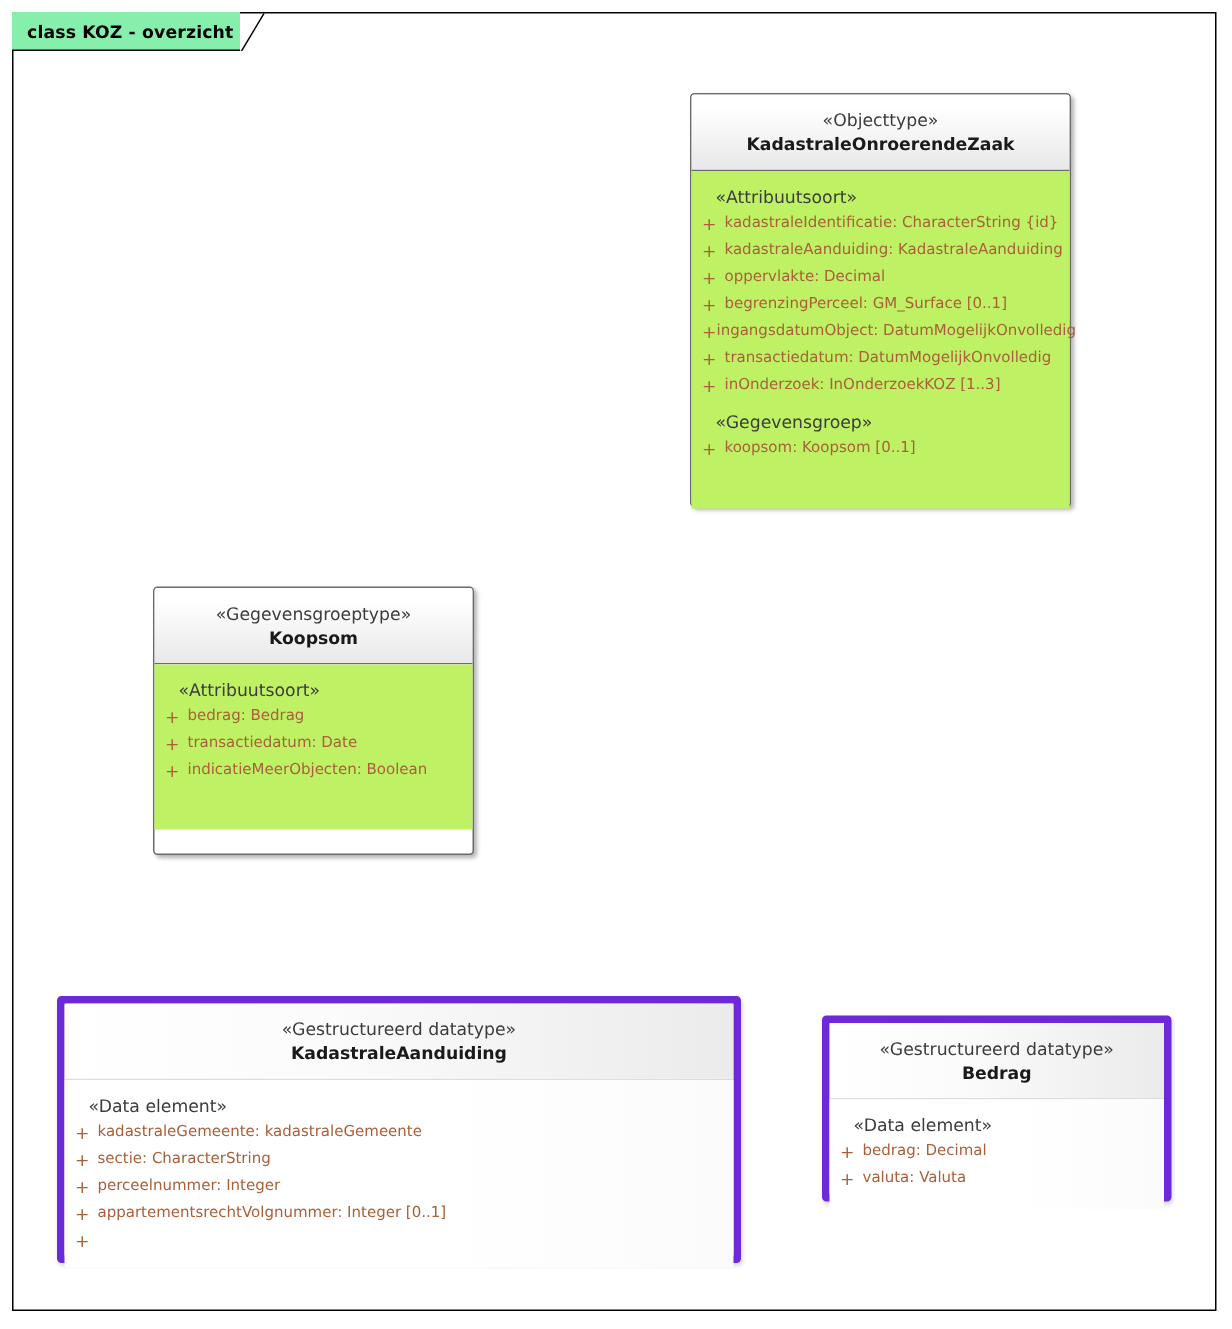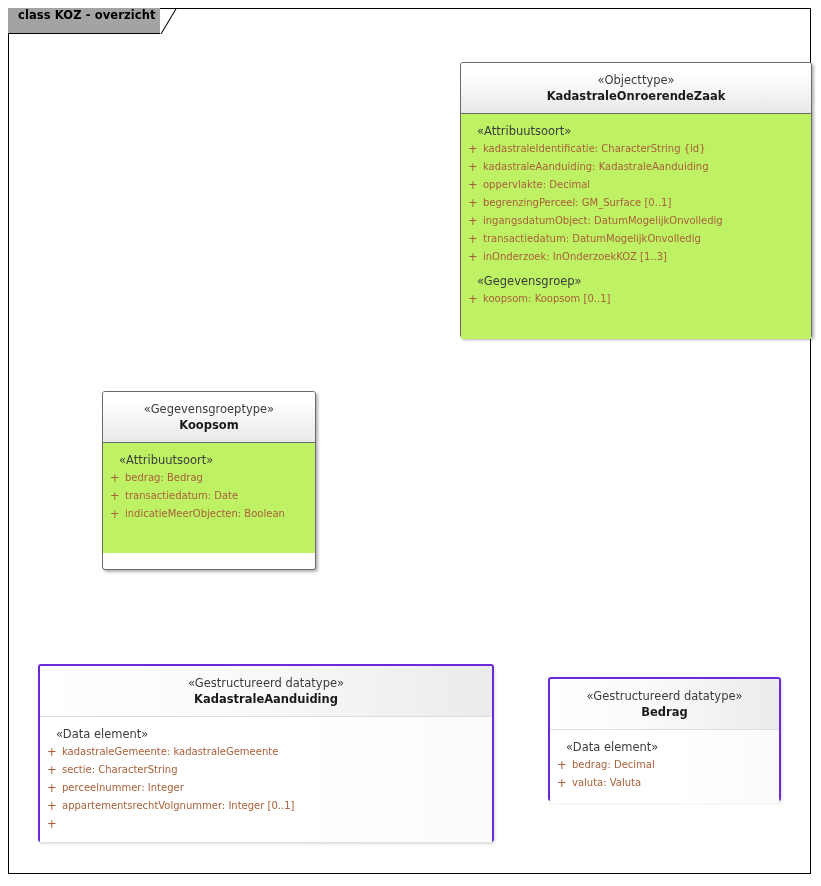--- a/index.html
+++ b/index.html
@@ -31,23 +31,23 @@
   #title-tab {
     position: absolute;
     left: 8px;
     top: 8px;
     height: 26px;
     z-index: 5;
   }
   #title-tab .tab-body {
     position: relative;
     height: 26px;
-    background: #a3a3a3;
+    background: #86efac;
     display: flex;
-    align-items: flex-start;
+    align-items: center;
     padding: 0 4px 0 10px;
     box-sizing: border-box;
     border-bottom: 1px solid #000000;
     border-right: 0;
   }
   #title-tab .tab-label {
     font-size: 11.5px;
     font-weight: bold;
     color: #000000;
     white-space: nowrap;
@@ -81,21 +81,21 @@
     position: absolute;
     box-sizing: border-box;
     background: #ffffff;
   }
   .uml-box.solid {
     border: 1px solid #6b6b6b;
     border-radius: 3px;
     box-shadow: 2px 2px 3px rgba(0,0,0,0.30);
   }
   .uml-box.faint {
-    border: 2px solid #6d28d9;
+    border: 5px solid #6d28d9;
     border-radius: 3px;
     box-shadow: 1px 2px 3px rgba(0,0,0,0.14);
   }
 
   .uml-header {
     text-align: center;
     padding: 9px 6px 8px 6px;
     box-sizing: border-box;
     background: linear-gradient(to bottom, #ffffff 0%, #ffffff 18%, #f2f2f2 65%, #e8e8e8 100%);
     border-radius: 2px 2px 0 0;
@@ -153,21 +153,21 @@
   }
   .attr-text {
     font-size: 10px;
     color: #a9603a;
   }
 
   
   #box-koz {
     left: 460px;
     top: 62px;
-    width: 352px;
+    width: 254px;
     height: 276px;
   }
   #box-koz .uml-body { height: 225px; }
 
   #box-koopsom {
     left: 102px;
     top: 391px;
     width: 214px;
     height: 179px;
   }

